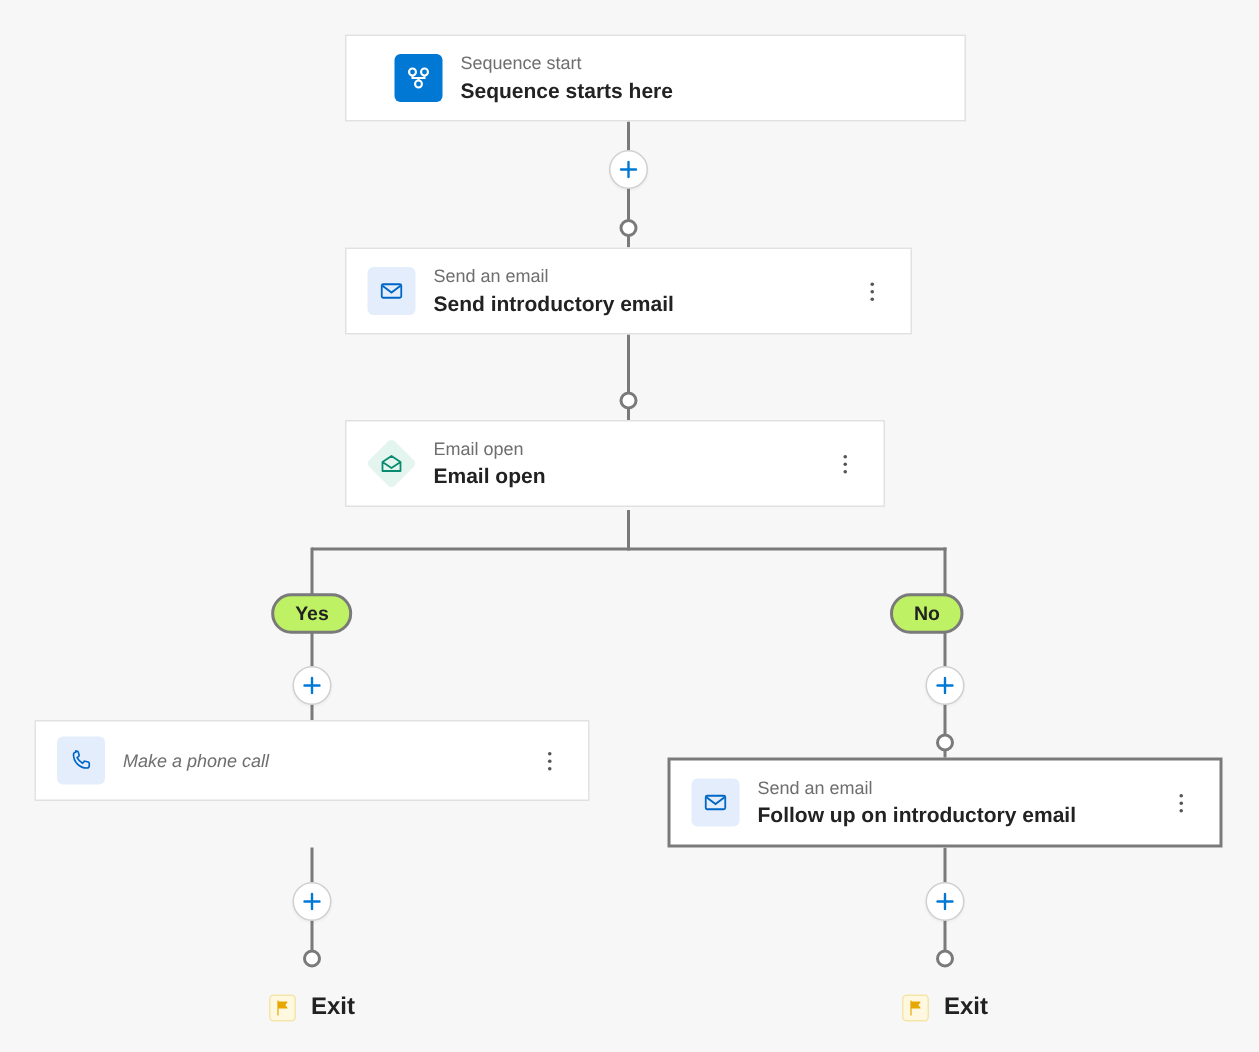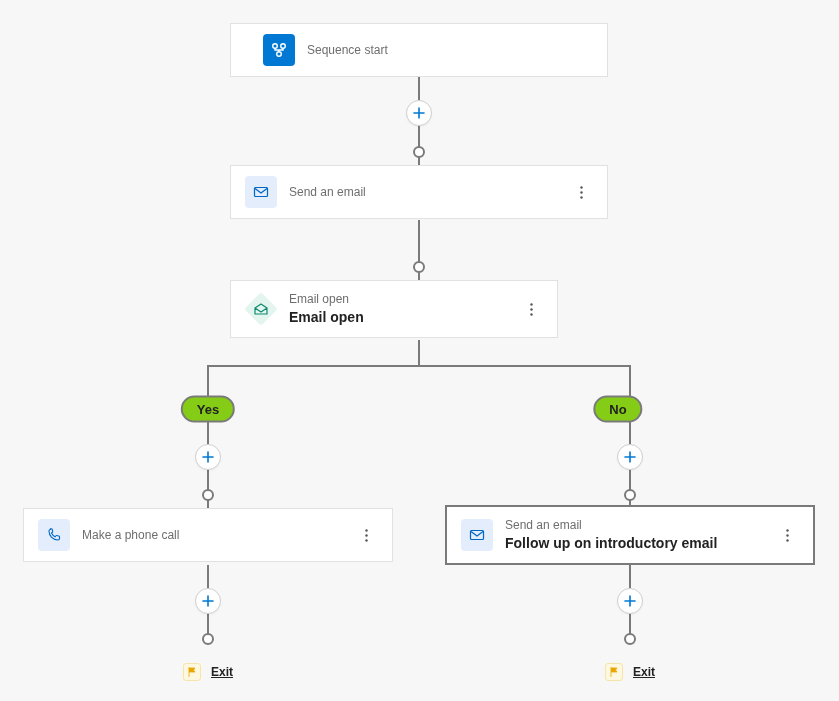--- a/index.html
+++ b/index.html
@@ -98,21 +98,21 @@
     position: absolute;
     width: 12px;
     height: 12px;
     background: #fff;
     border: 2px solid #7a7a7a;
     border-radius: 50%;
     transform: translate(-50%, -50%);
   }
   .branch-pill {
     position: absolute;
-    background: #84cc16;
+    background: #bef264;
     border: 2px solid #7a7a7a;
     border-radius: 14px;
     padding: 4px 14px;
     font-size: 13px;
     font-weight: 600;
     color: #222;
     transform: translate(-50%, -50%);
     min-width: 44px;
     text-align: center;
   }
@@ -126,82 +126,84 @@
   .exit-flag {
     width: 18px;
     height: 18px;
     border-radius: 3px;
     background: #fff8e1;
     display: flex;
     align-items: center;
     justify-content: center;
     border: 1px solid #f5e5a8;
   }
-  .exit-label { font-size: 12px; font-weight: 600; color: #222; text-decoration: underline; }
+  .exit-label { font-size: 16px; font-weight: 600; color: #222; }
 </style>
 </head>
 <body>
 
 <div class="connector-v" style="left:419px; top:75px; height:90px;"></div>
 <div class="connector-v" style="left:419px; top:220px; height:60px;"></div>
 <div class="connector-v" style="left:419px; top:340px; height:27px;"></div>
 
 <div class="connector-h" style="left:208px; top:365px; width:423px;"></div>
 
 <div class="connector-v" style="left:208px; top:365px; height:145px;"></div>
 <div class="connector-v" style="left:208px; top:565px; height:75px;"></div>
 
 <div class="connector-v" style="left:630px; top:365px; height:145px;"></div>
 <div class="connector-v" style="left:630px; top:565px; height:75px;"></div>
 
-<div class="node" style="left:230px; top:23px; width:378px;padding-left:32px;">
+<div class="node" style="left:230px; top:23px; width:414px;padding-left:32px;">
   <div class="icon-box icon-blue-solid">
     <svg width="18" height="18" viewBox="0 0 18 18">
         <g fill="none" stroke="#fff" stroke-width="1.4">
           <circle cx="5" cy="5" r="2.3"></circle>
           <circle cx="13" cy="5" r="2.3"></circle>
           <circle cx="9" cy="13" r="2.3"></circle>
           <path d="M5 7.3 V9 H13 V7.3 M9 9 V10.7"></path>
         </g>
       </svg>
   </div>
   <div class="node-text">
     <span class="node-type">Sequence start</span>
+    <span class="node-title">Sequence starts here</span>
   </div>
 </div>
 
 <div class="plus-btn" style="left:419px; top:113px;">
   <svg width="12" height="12" viewBox="0 0 12 12">
       <path d="M6 1v10M1 6h10" stroke="#0078d4" stroke-width="1.6" stroke-linecap="round"></path>
     </svg>
 </div>
 <div class="hollow-dot" style="left:419px; top:152px;"></div>
 
 <div class="node" style="left:230px; top:165px; width:378px;">
   <div class="icon-box icon-blue-light">
     <svg width="16" height="16" viewBox="0 0 16 16">
         <rect x="1.5" y="3.5" width="13" height="9" rx="1" fill="none" stroke="#0066c5" stroke-width="1.2"></rect>
         <path d="M2 4.5 L8 9 L14 4.5" fill="none" stroke="#0066c5" stroke-width="1.2"></path>
       </svg>
   </div>
   <div class="node-text">
     <span class="node-type">Send an email</span>
+    <span class="node-title">Send introductory email</span>
   </div>
   <div class="more-btn">
     <svg width="3" height="13" viewBox="0 0 3 13">
         <circle cx="1.5" cy="1.5" r="1.2" fill="#555"></circle>
         <circle cx="1.5" cy="6.5" r="1.2" fill="#555"></circle>
         <circle cx="1.5" cy="11.5" r="1.2" fill="#555"></circle>
       </svg>
   </div>
 </div>
 
 <div class="hollow-dot" style="left:419px; top:267px;"></div>
 
-<div class="node" style="left:230px; top:280px; width:328px;">
+<div class="node" style="left:230px; top:280px; width:360px;">
   <div class="icon-diamond">
     <div class="icon-diamond-bg"></div>
     <svg width="16" height="16" viewBox="0 0 16 16">
         <path d="M2 7 L8 3 L14 7 V13 H2 Z M2 7 L8 11 L14 7" fill="none" stroke="#0a8a6e" stroke-width="1.2" stroke-linejoin="round"></path>
       </svg>
   </div>
   <div class="node-text">
     <span class="node-type">Email open</span>
     <span class="node-title">Email open</span>
   </div>
@@ -224,21 +226,21 @@
 </div>
 <div class="hollow-dot" style="left:208px; top:495px;"></div>
 
 <div class="plus-btn" style="left:630px; top:457px;">
   <svg width="12" height="12" viewBox="0 0 12 12">
       <path d="M6 1v10M1 6h10" stroke="#0078d4" stroke-width="1.6" stroke-linecap="round"></path>
     </svg>
 </div>
 <div class="hollow-dot" style="left:630px; top:495px;"></div>
 
-<div class="node" style="left:23px; top:508px; width:370px;">
+<div class="node" style="left:23px; top:480px; width:370px;font-style:italic;">
   <div class="icon-box icon-blue-light">
     <svg width="16" height="16" viewBox="0 0 16 16">
         <path d="M4.5 2.5c-.8 0-1.5.7-1.5 1.5 0 5 4 9 9 9 .8 0 1.5-.7 1.5-1.5v-1.6c0-.4-.3-.8-.7-.9l-2-.5c-.3-.1-.7 0-.9.3l-.8 1c-1.6-.8-2.9-2.1-3.7-3.7l1-.8c.3-.2.4-.6.3-.9l-.5-2c-.1-.4-.5-.7-.9-.7H4.5z" fill="none" stroke="#0066c5" stroke-width="1.1"></path>
       </svg>
   </div>
   <div class="node-text">
     <span class="node-type">Make a phone call</span>
   </div>
   <div class="more-btn">
     <svg width="3" height="13" viewBox="0 0 3 13">

